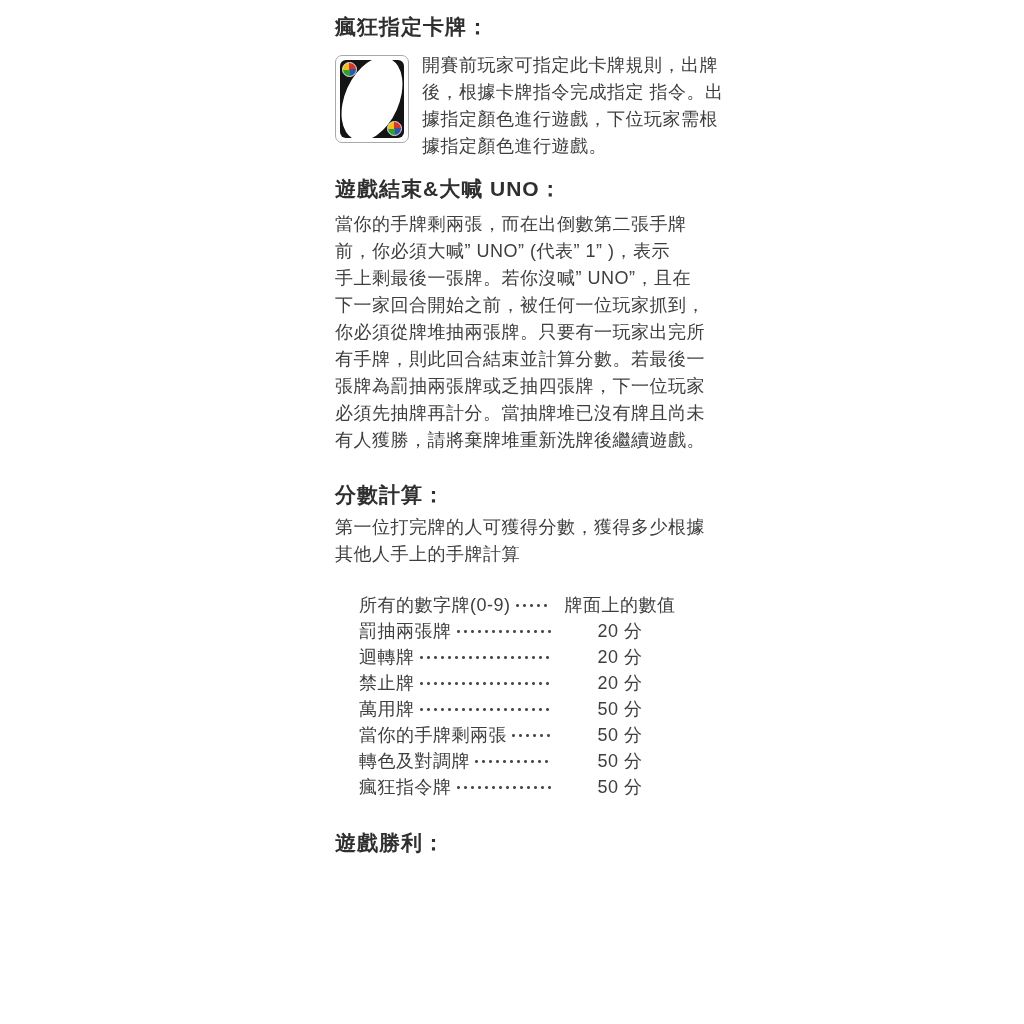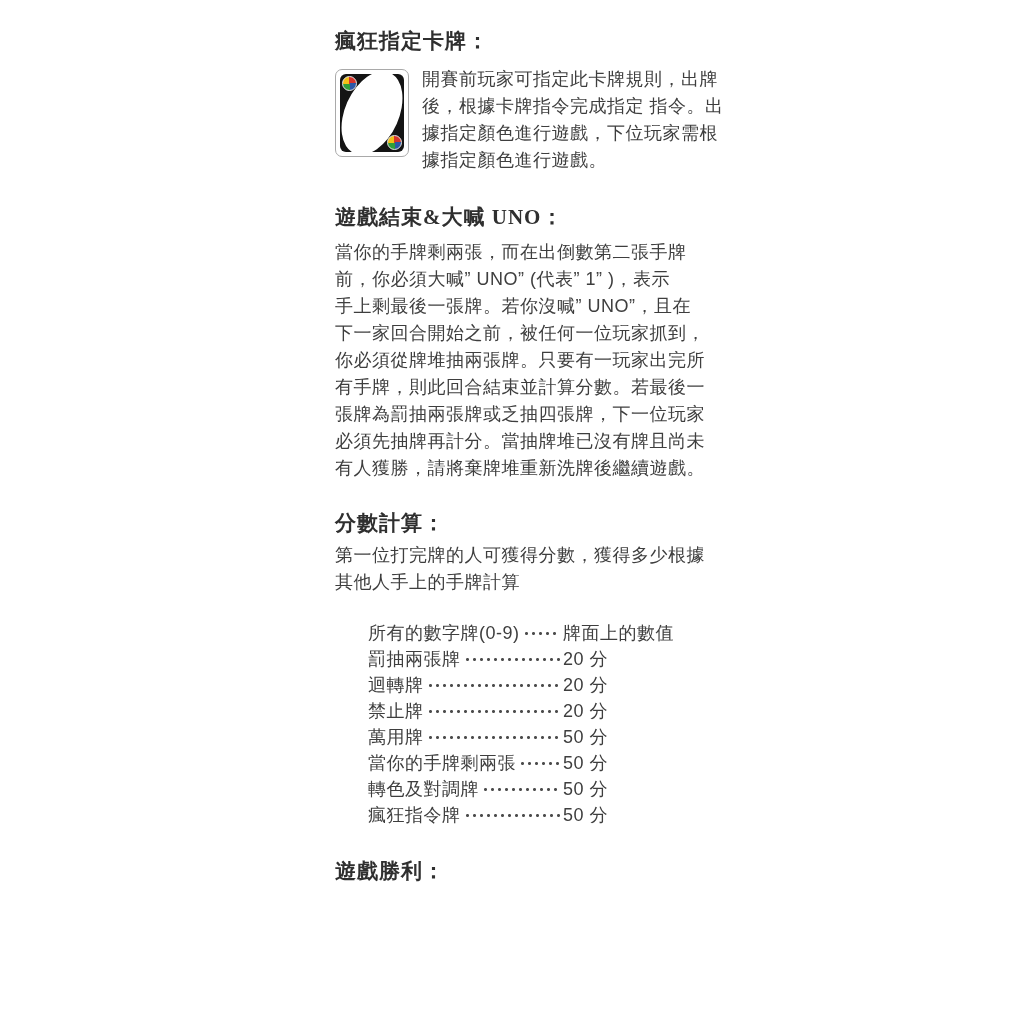--- a/index.html
+++ b/index.html
@@ -11,21 +11,21 @@
     width: 1024px;
     height: 1024px;
     position: relative;
     font-family: "Liberation Sans", sans-serif;
     color: #3e3e3e;
     overflow: hidden;
   }
   .content {
     position: absolute;
     left: 335px;
-    top: 28px;
+    top: 14px;
     width: 368px;
   }
   .heading {
     font-size: 21px;
     line-height: 26px;
     font-weight: bold;
     color: #2f2f2f;
     letter-spacing: 1px;
     white-space: nowrap;
   }
@@ -76,30 +76,31 @@
     position: absolute;
     width: 13px;
     height: 13px;
     border-radius: 50%;
     border: 1px solid #e8e8e8;
     background: conic-gradient(#d6342c 0 25%, #2b57a8 25% 50%, #2f9e3a 50% 75%, #f3c016 75% 100%);
   }
   .uno-wheel.tl { left: 2px; top: 2px; }
   .uno-wheel.br { right: 2px; bottom: 2px; }
 
-  .sec2-title { margin-top: 30px; font-family: Liberation Serif, serif; }
+  .sec2-title { margin-top: 16px; }
   .sec2-para  { margin-top: 9px; }
 
   .sec3-title { margin-top: 28px; }
   .sec3-para  { margin-top: 6px; }
 
   .score-list {
     margin-top: 24px;
-    margin-left: 33px;
+    margin-left: 24px;
     width: 327px;
+    text-align: center;
   }
   .score-row {
     display: flex;
     align-items: center;
     height: 26px;
     font-size: 18px;
     letter-spacing: 0.5px;
   }
   .score-label { white-space: nowrap; }
   .score-leader {

